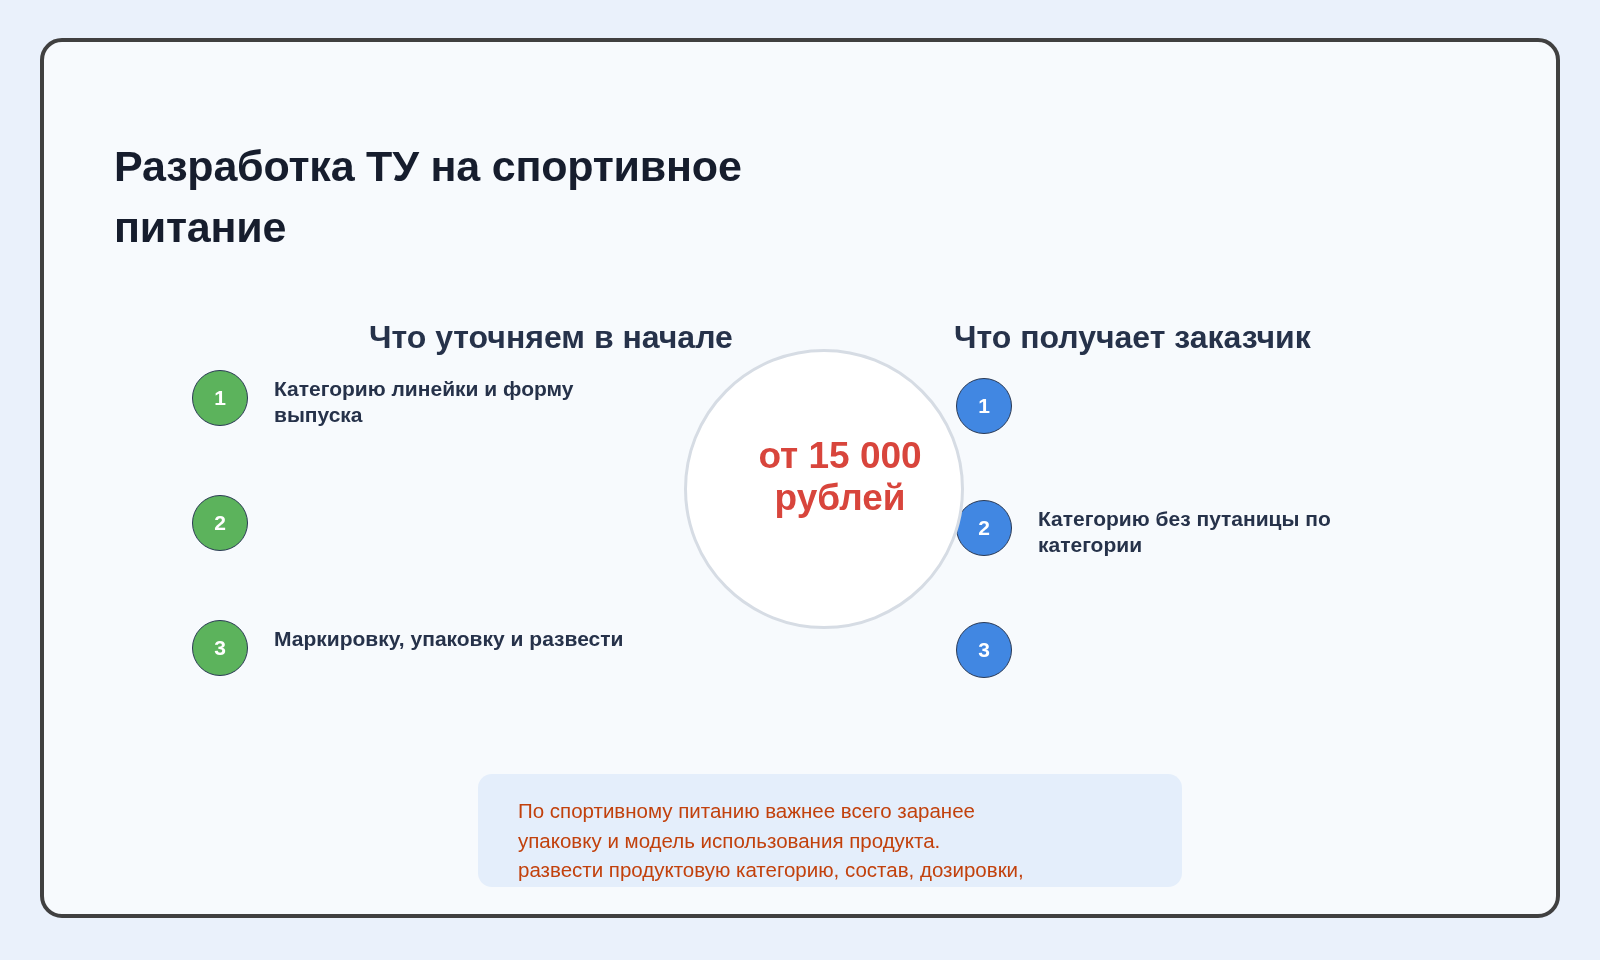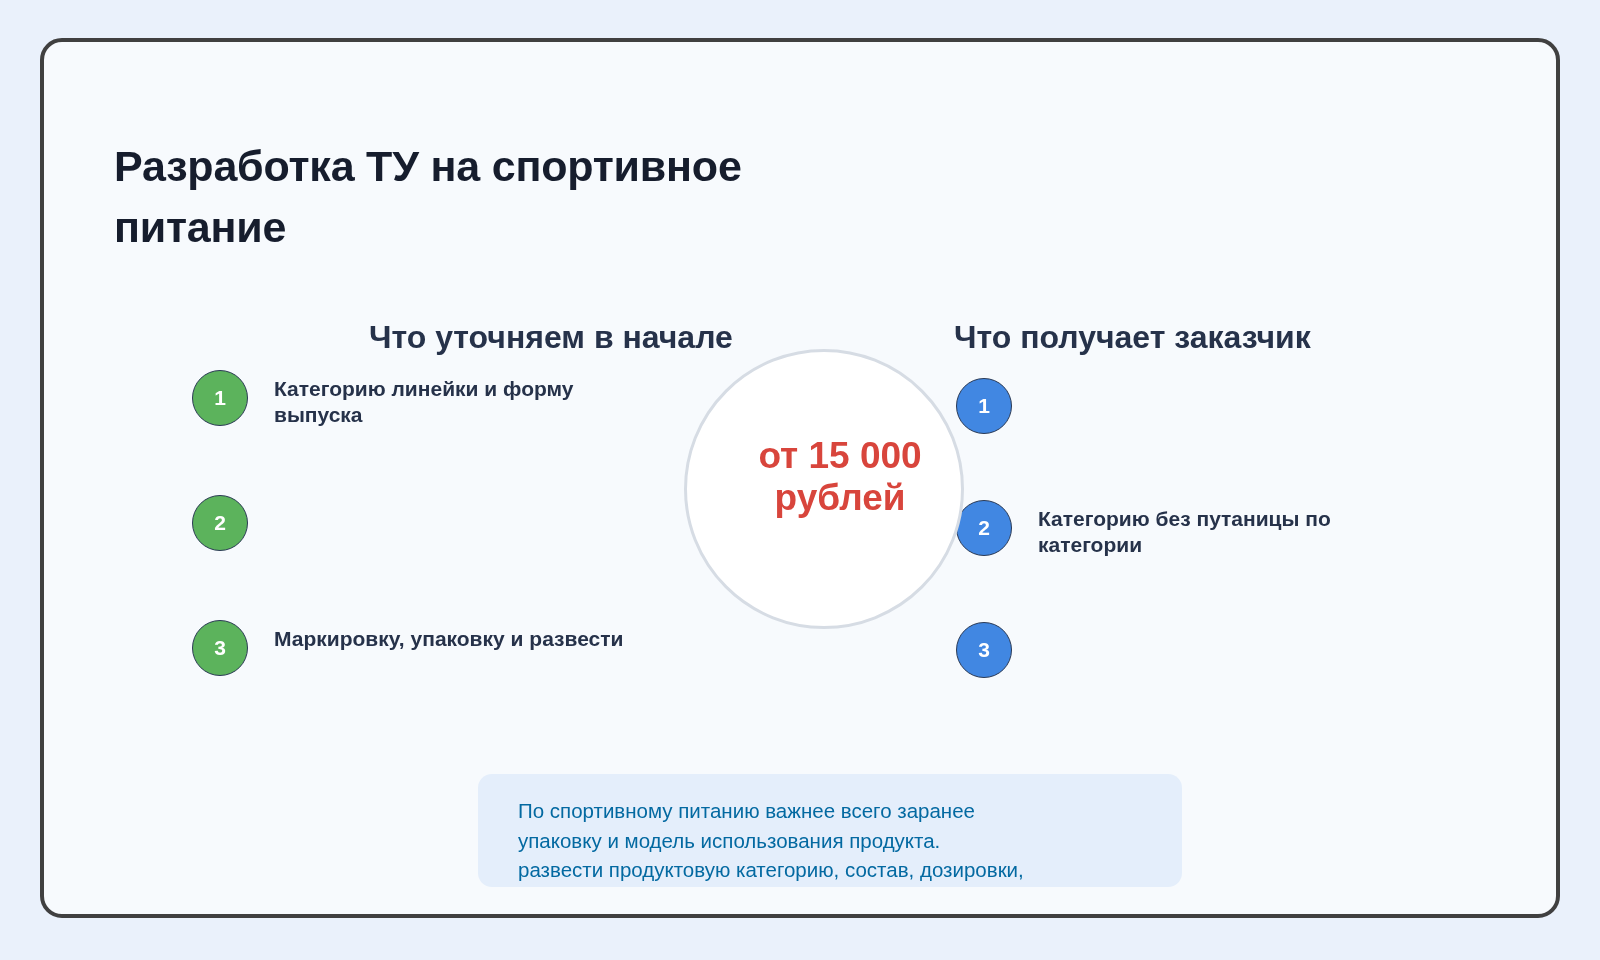--- a/index.html
+++ b/index.html
@@ -138,21 +138,21 @@
     background: #e4eefb;
     border-radius: 14px;
   }
   .note-text {
     position: absolute;
     left: 40px;
     top: 22px;
     width: 620px;
     font-size: 20.5px;
     line-height: 1.45;
-    color: #0369a1;
+    color: #c2410c;
   }
   .note-text div { white-space: nowrap; }
 </style>
 </head>
 <body>
 
 <div class="page">
   <div class="card">
 
     <h1 class="title">Разработка ТУ на спортивное питание</h1>

